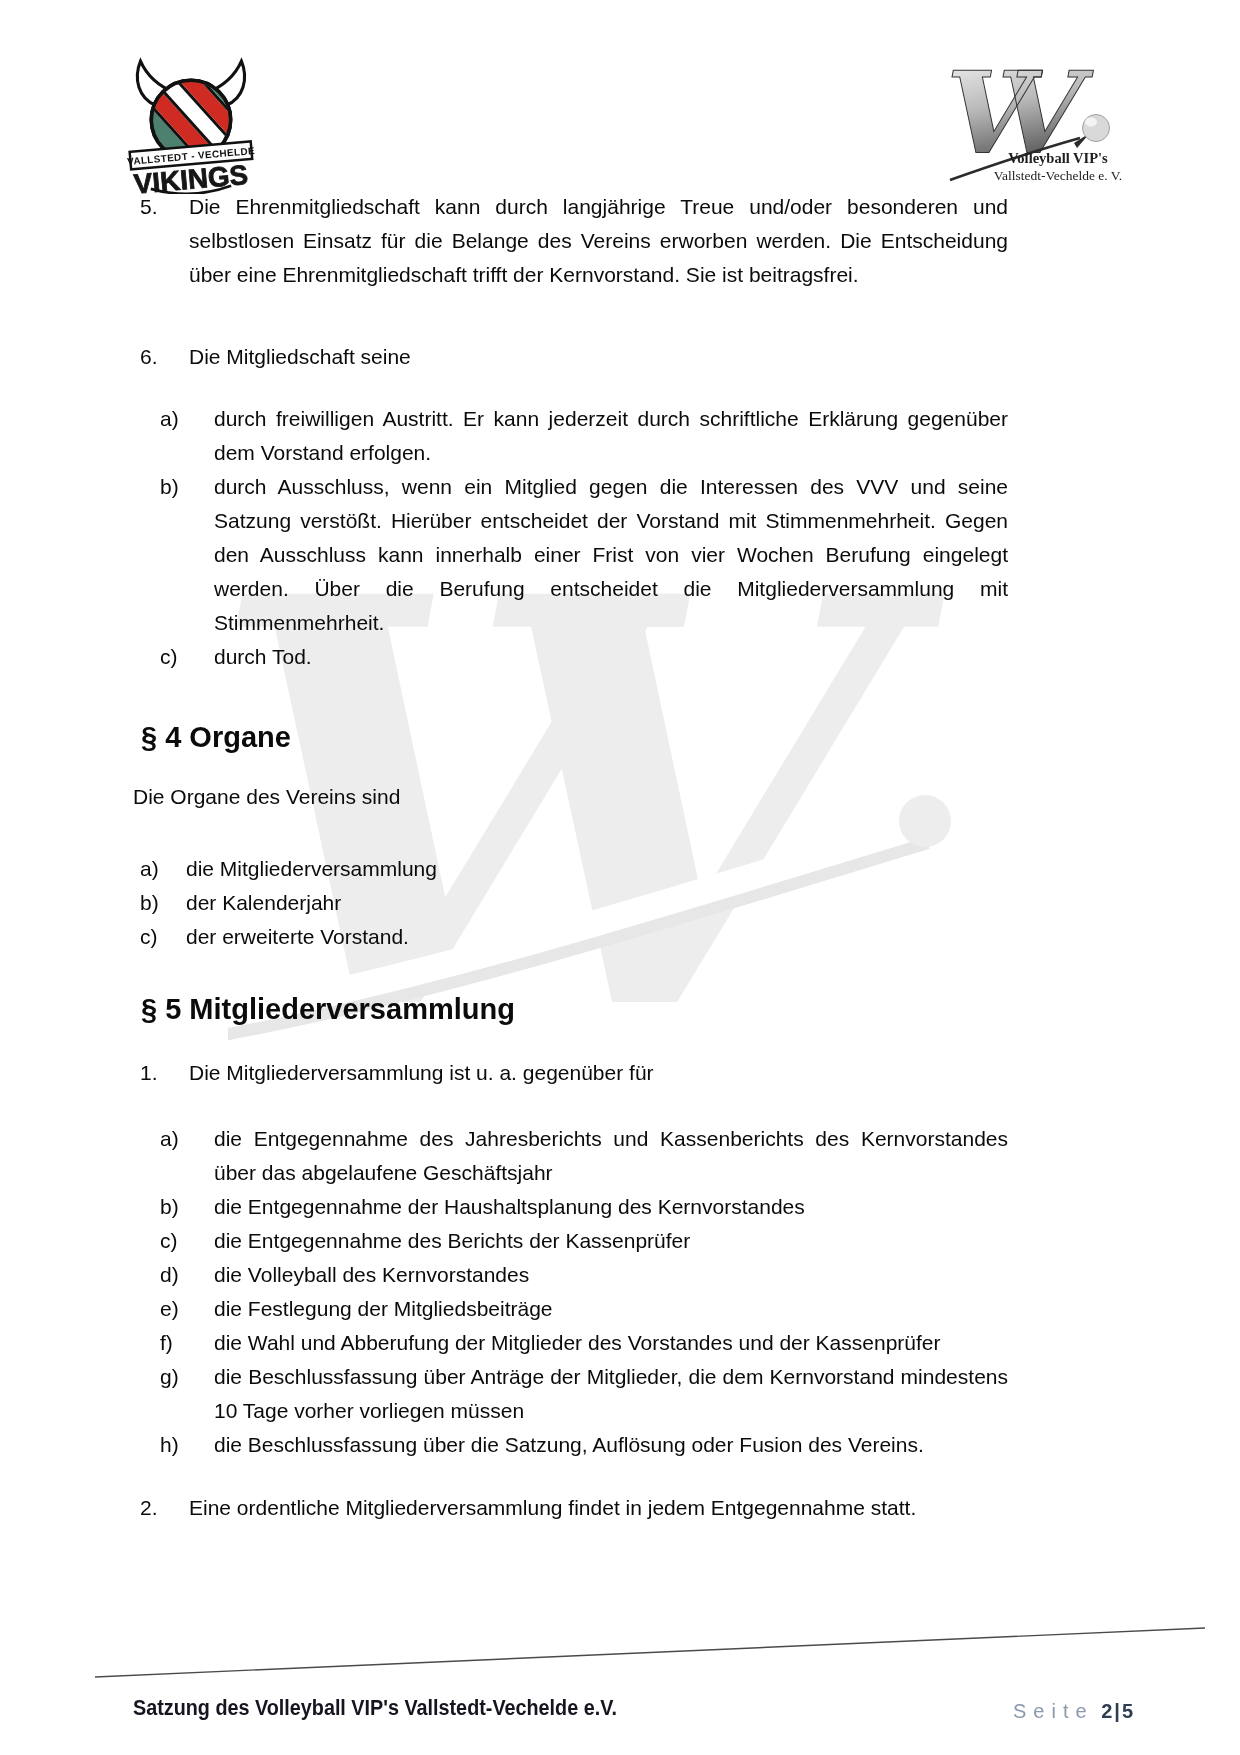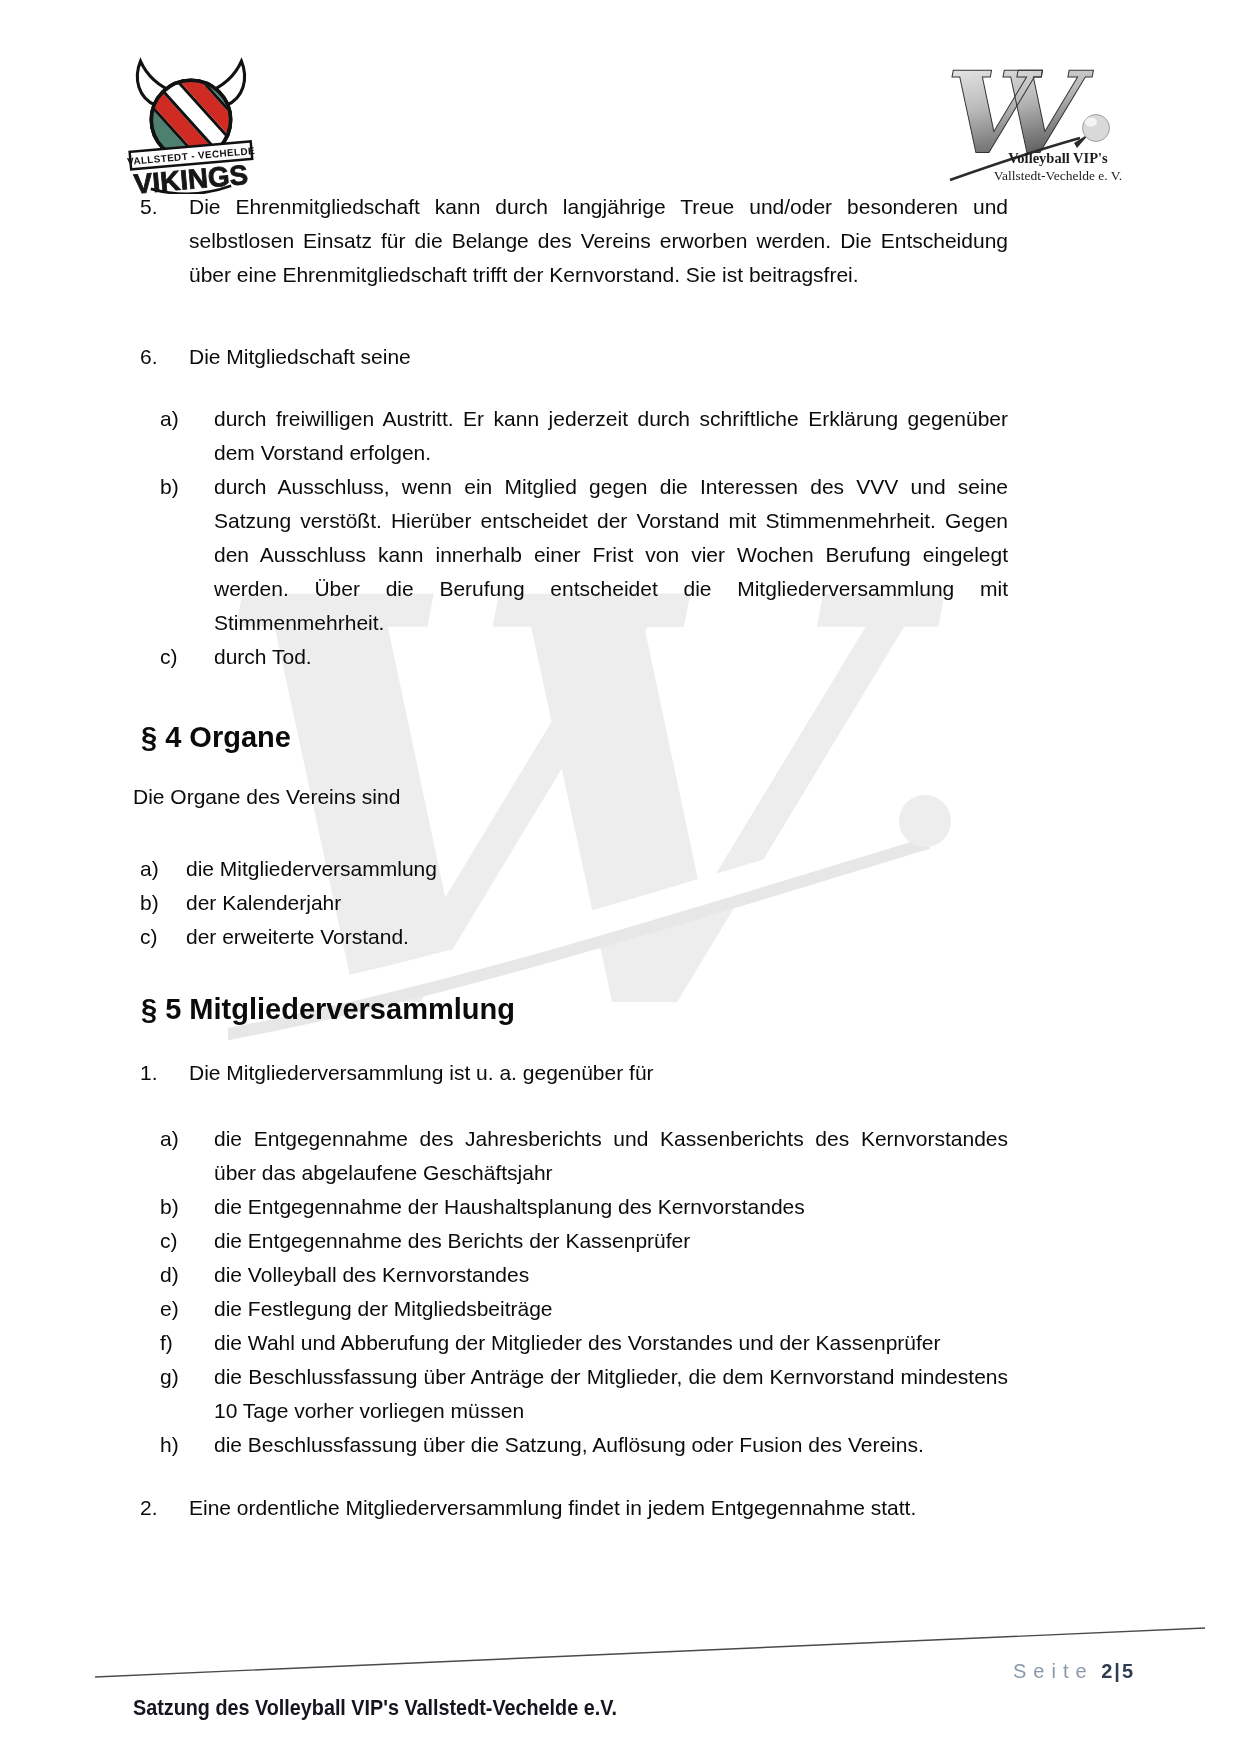--- a/index.html
+++ b/index.html
@@ -30,21 +30,21 @@
   .mt-h4{margin-top:44px;}
   .mt-intro4{margin-top:24px;}
   .mt-list4{margin-top:38px;}
   .mt-h5{margin-top:36px;}
   .mt-item1{margin-top:28px;}
   .mt-sub5{margin-top:32px;}
   .mt-item2{margin-top:29px;}
   
   .footer-line{position:absolute;left:0;top:1618px;width:1240px;height:70px;z-index:1;}
   .footer-page{
-    position:absolute;right:105px;top:1660px;z-index:2;
+    position:absolute;right:105px;top:1700px;z-index:2;
     font-size:20px;white-space:nowrap;
   }
   .footer-page .lbl{color:#8a99ab;letter-spacing:7px;}
   .footer-page .val{color:#2e3d52;font-weight:700;letter-spacing:2px;margin-left:2px;}
   .footer-title{
     position:absolute;left:133px;top:1696px;z-index:2;
     font-size:21.5px;font-weight:700;color:#15151f;
     transform:scaleX(0.92);transform-origin:left center;white-space:nowrap;
   }
 </style>

